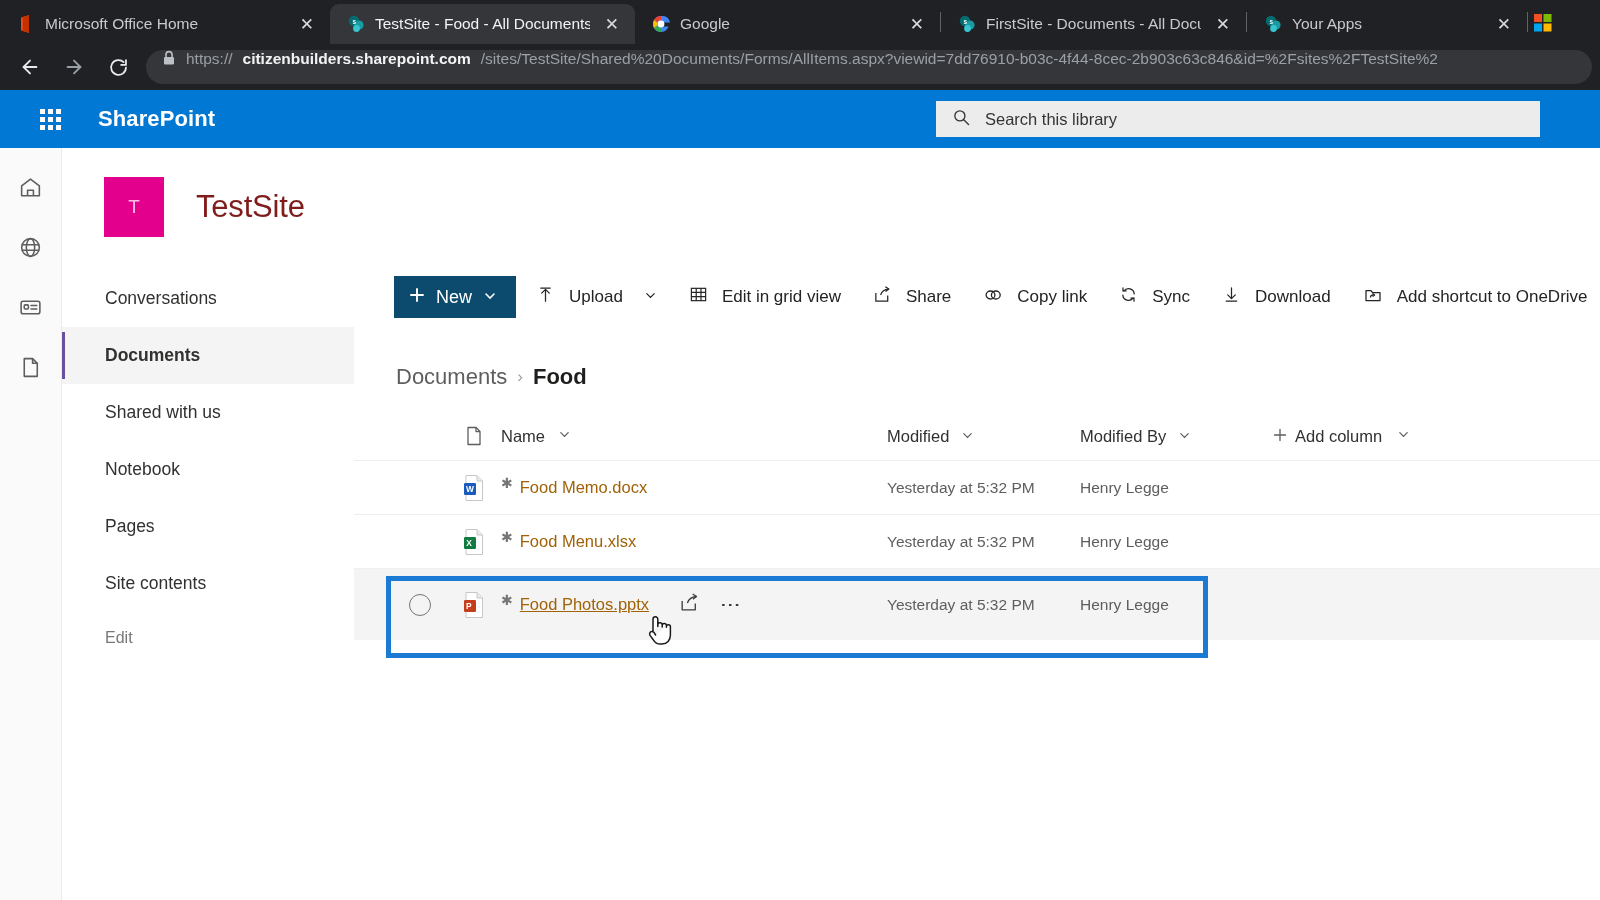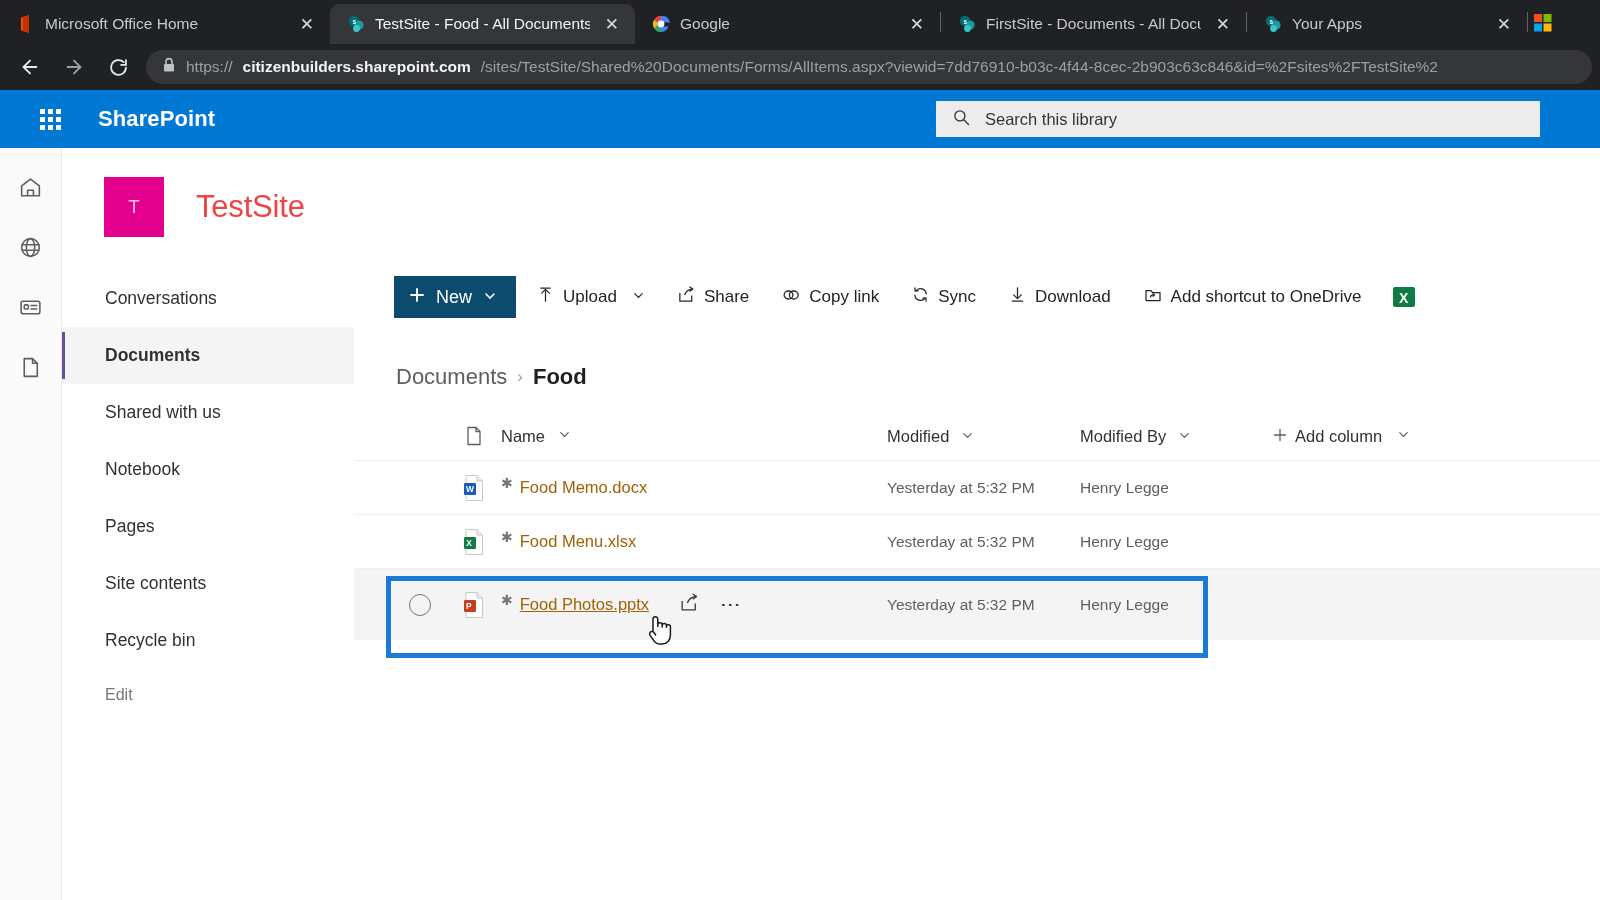--- a/index.html
+++ b/index.html
@@ -28,21 +28,21 @@
   .tab.t4 { width: 305px; }
   .tab.t5 { width: 280px; }
   .tab-close { margin-left: auto; color: #d6d8db; font-size: 17px; line-height: 1; padding: 0 6px; flex: none; }
   .tab-sep { width: 1px; height: 20px; background: #5f6368; align-self: center; }
   .favicon { width: 20px; height: 20px; flex: none; display: block; }
 
   .toolbar-row { height: 46px; display: flex; align-items: center; gap: 0; padding: 0 8px; background: #202124; }
   .nav-btn { width: 44px; height: 40px; display: flex; align-items: center; justify-content: center; color: #e8eaed; }
   .omnibox {
     flex: 1; height: 34px; background: #35363a; border-radius: 18px;
-    display: flex; align-items: center; gap: 10px; padding: 0 16px; margin-left: 6px;
+    display: flex; align-items: flex-start; gap: 10px; padding: 0 16px; margin-left: 6px;
     color: #e8eaed; font-size: 15.5px; overflow: hidden; white-space: nowrap;
   }
   .omnibox .url-dim { color: #9aa0a6; }
   .omnibox .url-strong { color: #f1f3f4; font-weight: bold; }
 
   
   .suitebar {
     height: 58px; background: #0078d4; display: flex; align-items: center;
     padding-left: 30px; position: relative;
   }
@@ -62,21 +62,21 @@
           display: flex; flex-direction: column; align-items: center; gap: 26px; }
   .rail-icon { width: 34px; height: 34px; display: flex; align-items: center; justify-content: center; color: #605e5c; }
 
   .sitecol { flex: 1; display: flex; flex-direction: column; min-width: 0; }
   .site-header { height: 118px; display: flex; align-items: center; padding-left: 42px; }
   .site-logo {
     width: 60px; height: 60px; background: #e3008c; color: #ffbde5;
     display: flex; align-items: center; justify-content: center;
     font-size: 19px; font-weight: normal;
   }
-  .site-title { margin-left: 32px; font-size: 31px; color: #ef4444; letter-spacing: -.2px; }
+  .site-title { margin-left: 32px; font-size: 31px; color: #7f1d1d; letter-spacing: -.2px; }
 
   .body-row { display: flex; flex: 1; min-height: 0; }
   .leftnav { width: 292px; padding-top: 4px; flex: none; }
   .nav-item {
     height: 57px; display: flex; align-items: center; padding-left: 43px;
     font-size: 17.5px; color: #323130; position: relative;
   }
   .nav-item.selected { background: #f4f4f4; font-weight: bold; }
   .nav-item.selected::before {
     content: ""; position: absolute; left: 0; top: 5px; bottom: 5px; width: 3px; background: #6b4f9e;
@@ -85,21 +85,21 @@
 
   .content { flex: 1; min-width: 0; display: flex; flex-direction: column; }
 
   
   .cmdbar { height: 62px; display: flex; align-items: center; gap: 0; padding-left: 40px; overflow: hidden; }
   .new-btn {
     height: 42px; background: #0c4a6e; color: #fff; display: flex; align-items: center; gap: 11px;
     padding: 0 19px 0 15px; font-size: 18px; flex: none;
   }
   .cmd {
-    display: flex; align-items: center; gap: 8px; padding: 0 12px; height: 42px;
+    display: flex; align-items: center; gap: 14px; padding: 0 12px; height: 42px;
     color: #252423; font-size: 17px; white-space: nowrap; flex: none; margin-left: 8px;
   }
   .cmd svg { flex: none; }
 
   
   .breadcrumb { display: flex; align-items: center; gap: 10px; padding: 36px 0 0 42px; font-size: 22px; }
   .bc-root { color: #605e5c; }
   .bc-sep { color: #a19f9d; font-size: 17px; }
   .bc-cur { color: #201f1e; font-weight: bold; }
 
@@ -331,23 +331,20 @@
           </div>
         <div class="nav-item">
             <span>Notebook</span>
           </div>
         <div class="nav-item">
             <span>Pages</span>
           </div>
         <div class="nav-item">
             <span>Site contents</span>
           </div>
-        <div class="nav-item">
-            <span>Recycle bin</span>
-          </div>
         <div class="nav-item edit">Edit</div>
       </div>
 
       <div class="content">
 
         <div class="cmdbar">
           <div class="new-btn">
             <span>
               <svg width="16" height="16" viewBox="0 0 16 16" stroke="#fff" stroke-width="1.9" stroke-linecap="round">
                   <path d="M8 2v12M2 8h12"></path>
@@ -370,20 +367,29 @@
                 </svg>
             </span>
             <span>Upload</span>
             <span class="chev">
               <svg width="13" height="13" viewBox="0 0 14 14" fill="none" stroke="#252423" stroke-width="1.3" stroke-linecap="round">
                   <path d="m3 5 4 4 4-4"></path>
                 </svg>
             </span>
           </div>
 
+          <div class="cmd">
+            <span>
+              <svg width="19" height="19" viewBox="0 0 20 20" fill="none" stroke="#252423" stroke-width="1.25">
+                  <rect x="2.5" y="3.5" width="15" height="13"></rect>
+                  <path d="M2.5 7.7h15M2.5 12.2h15M7.6 3.5v13M12.6 3.5v13"></path>
+                </svg>
+            </span>
+            <span>Edit in grid view</span>
+          </div>
 
           <div class="cmd">
             <span>
               <svg width="19" height="19" viewBox="0 0 20 20" fill="none" stroke="#252423" stroke-width="1.3" stroke-linejoin="round">
                   <path d="M3 8.5v8.5h12.5v-6"></path>
                   <path d="M8 10.5C9.3 6.6 12.4 4.6 16.5 4.3"></path>
                   <path d="m13 1.9 3.7 2.4-3.5 2.6"></path>
                 </svg>
             </span>
             <span>Share</span>

